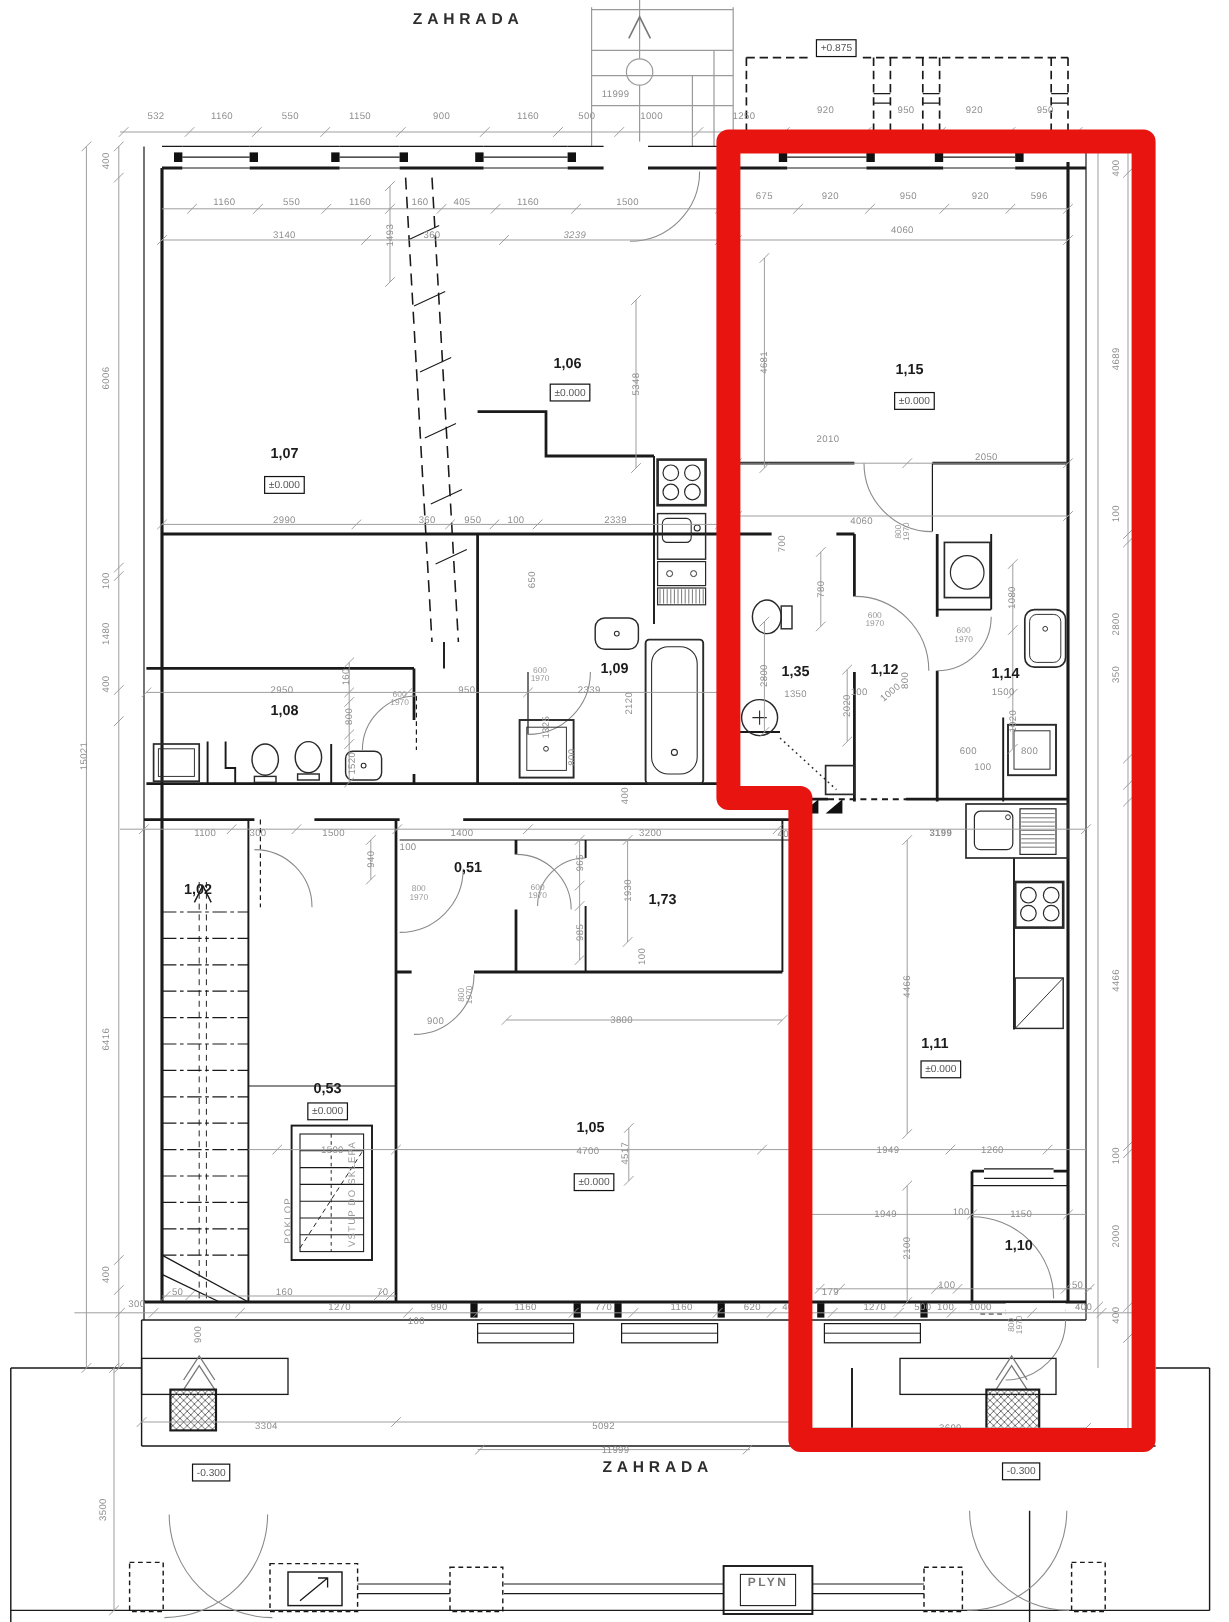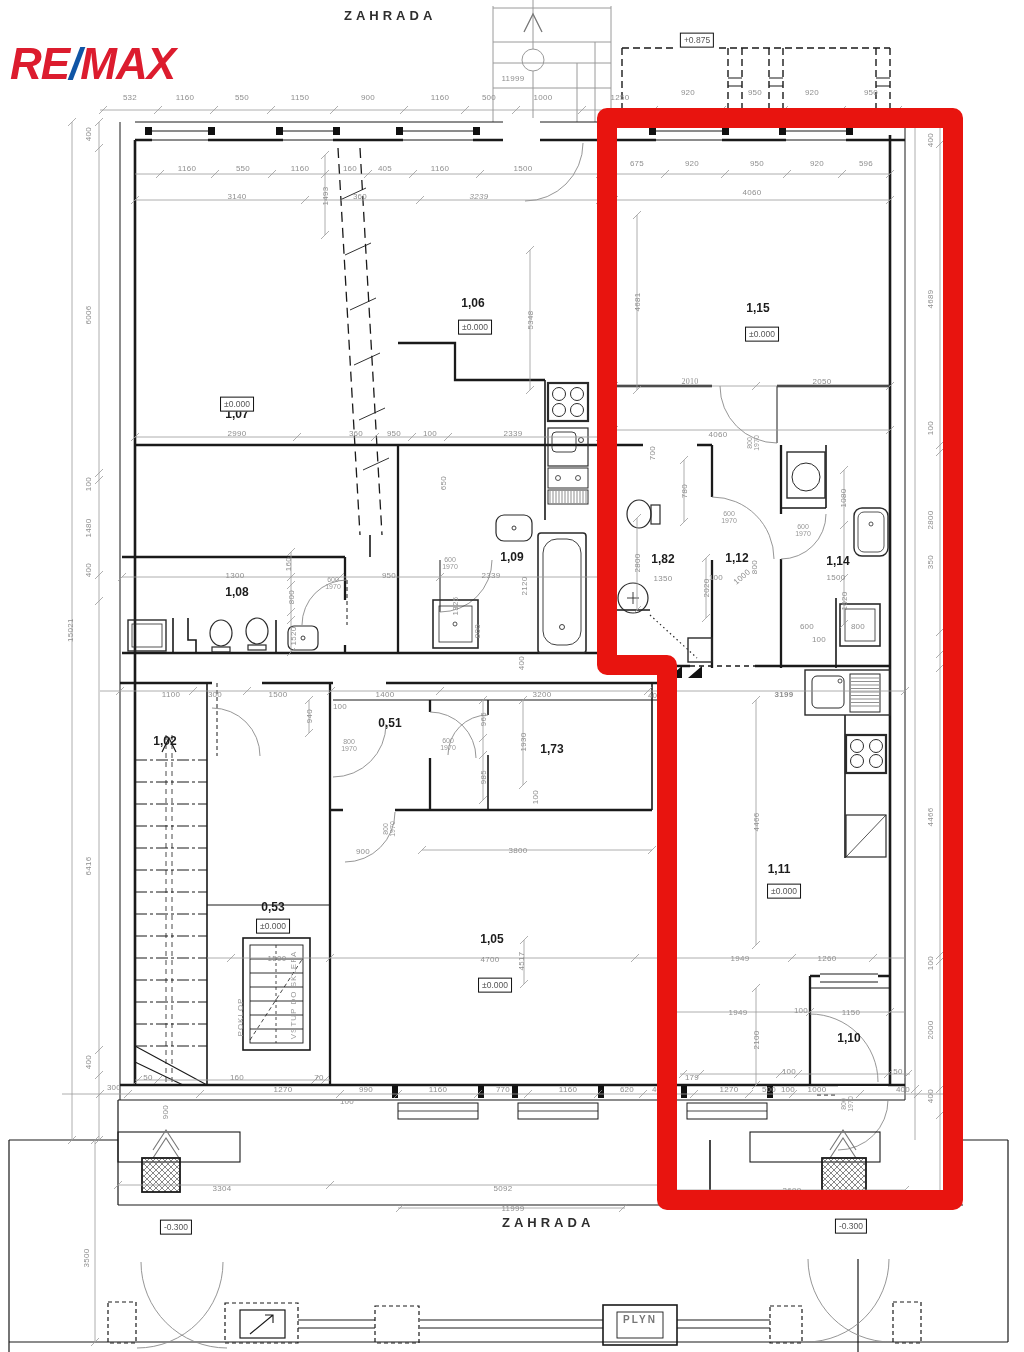--- a/index.html
+++ b/index.html
@@ -274,33 +274,32 @@
         <path d="M844,470 V624 M840,474 L848,466 M840,529 L848,521 M840,582 L848,574 M840,628 L848,620"></path>
         <path d="M684,460 V522 M680,464 L688,456 M680,526 L688,518"></path>
         <path d="M706,558 V618 M702,562 L710,554 M702,622 L710,614"></path>
         <path d="M637,518 V610 M633,522 L641,514 M633,614 L641,606"></path>
         <path d="M309,700 V733 M305,704 L313,696 M305,737 L313,729"></path>
         <path d="M524,940 V984 M520,944 L528,936 M520,988 L528,980"></path>
       </g>
 </svg>
 
 <div id="ann">
-  <div class="logo"><span id="logo-re" style="color: rgb(220, 28, 46);">RE</span><span id="logo-slash" style="color: rgb(16, 85, 165);">/</span><span id="logo-max" style="color: rgb(220, 28, 46);">MAX</span></div>
   <div class="garden garden-top">ZAHRADA</div>
   <div class="garden garden-bottom">ZAHRADA</div>
   <div class="plyn">PLYN</div>
-<div class="ann room" style="left: 237px; top: 378px; transform: translate(-50%, -50%); margin-top: 36px;">1,07</div>
+<div class="ann room" style="left: 237px; top: 378px; transform: translate(-50%, -50%);">1,07</div>
       <div class="ann level" style="left: 237px; top: 404px; transform: translate(-50%, -50%);">±0.000</div>
       <div class="ann room" style="left: 473px; top: 303px; transform: translate(-50%, -50%);">1,06</div>
       <div class="ann level" style="left: 475px; top: 327px; transform: translate(-50%, -50%);">±0.000</div>
       <div class="ann room" style="left: 758px; top: 308px; transform: translate(-50%, -50%);">1,15</div>
       <div class="ann level" style="left: 762px; top: 334px; transform: translate(-50%, -50%);">±0.000</div>
       <div class="ann room" style="left: 237px; top: 592px; transform: translate(-50%, -50%);">1,08</div>
       <div class="ann room" style="left: 512px; top: 557px; transform: translate(-50%, -50%);">1,09</div>
-      <div class="ann room" style="left: 663px; top: 559px; transform: translate(-50%, -50%);">1,82</div>
+      <div class="ann room" style="left: 663px; top: 559px; transform: translate(-50%, -50%);">1,35</div>
       <div class="ann room" style="left: 737px; top: 558px; transform: translate(-50%, -50%);">1,12</div>
       <div class="ann room" style="left: 838px; top: 561px; transform: translate(-50%, -50%);">1,14</div>
       <div class="ann room" style="left: 779px; top: 869px; transform: translate(-50%, -50%);">1,11</div>
       <div class="ann level" style="left: 784px; top: 891px; transform: translate(-50%, -50%);">±0.000</div>
       <div class="ann room" style="left: 849px; top: 1038px; transform: translate(-50%, -50%);">1,10</div>
       <div class="ann room" style="left: 492px; top: 939px; transform: translate(-50%, -50%);">1,05</div>
       <div class="ann level" style="left: 495px; top: 985px; transform: translate(-50%, -50%);">±0.000</div>
       <div class="ann room" style="left: 273px; top: 907px; transform: translate(-50%, -50%);">0,53</div>
       <div class="ann level" style="left: 273px; top: 926px; transform: translate(-50%, -50%);">±0.000</div>
       <div class="ann room" style="left: 165px; top: 741px; transform: translate(-50%, -50%);">1,02</div>
@@ -335,33 +334,33 @@
       <div class="ann dim" style="left: 757px; top: 163px; transform: translate(-50%, -50%);">950</div>
       <div class="ann dim" style="left: 817px; top: 163px; transform: translate(-50%, -50%);">920</div>
       <div class="ann dim" style="left: 866px; top: 163px; transform: translate(-50%, -50%);">596</div>
       <div class="ann dim" style="left: 237px; top: 196px; transform: translate(-50%, -50%);">3140</div>
       <div class="ann dim" style="left: 360px; top: 196px; transform: translate(-50%, -50%);">360</div>
       <div class="ann dim" style="left: 479px; top: 196px; transform: translate(-50%, -50%); font-style: italic;">3239</div>
       <div class="ann dim" style="left: 752px; top: 192px; transform: translate(-50%, -50%);">4060</div>
       <div class="ann dim" style="left: 325px; top: 196px; transform: translate(-50%, -50%) rotate(-90deg);">1493</div>
       <div class="ann dim" style="left: 530px; top: 320px; transform: translate(-50%, -50%) rotate(-90deg);">5348</div>
       <div class="ann dim" style="left: 637px; top: 302px; transform: translate(-50%, -50%) rotate(-90deg);">4681</div>
-      <div class="ann dim" style="left: 690px; top: 381px; transform: translate(-50%, -50%); font-family: Liberation Serif, serif;">2010</div>
+      <div class="ann dim" style="left: 690px; top: 366px; transform: translate(-50%, -50%);">2010</div>
       <div class="ann dim" style="left: 822px; top: 381px; transform: translate(-50%, -50%);">2050</div>
       <div class="ann dim" style="left: 718px; top: 434px; transform: translate(-50%, -50%);">4060</div>
       <div class="ann door" style="left: 753px; top: 443px; transform: translate(-50%, -50%) rotate(-90deg);">
         <div>800</div>
         <div>1970</div>
       </div>
       <div class="ann dim" style="left: 237px; top: 433px; transform: translate(-50%, -50%);">2990</div>
       <div class="ann dim" style="left: 356px; top: 433px; transform: translate(-50%, -50%);">360</div>
       <div class="ann dim" style="left: 394px; top: 433px; transform: translate(-50%, -50%);">950</div>
       <div class="ann dim" style="left: 430px; top: 433px; transform: translate(-50%, -50%);">100</div>
       <div class="ann dim" style="left: 513px; top: 433px; transform: translate(-50%, -50%);">2339</div>
-      <div class="ann dim" style="left: 235px; top: 575px; transform: translate(-50%, -50%);">1300</div>
+      <div class="ann dim" style="left: 235px; top: 575px; transform: translate(-50%, -50%);">2950</div>
       <div class="ann dim" style="left: 389px; top: 575px; transform: translate(-50%, -50%);">950</div>
       <div class="ann dim" style="left: 491px; top: 575px; transform: translate(-50%, -50%);">2339</div>
       <div class="ann dim" style="left: 288px; top: 564px; transform: translate(-50%, -50%) rotate(-90deg);">160</div>
       <div class="ann dim" style="left: 291px; top: 597px; transform: translate(-50%, -50%) rotate(-90deg);">800</div>
       <div class="ann dim" style="left: 293px; top: 636px; transform: translate(-50%, -50%) rotate(-90deg);">1520</div>
       <div class="ann door" style="left: 333px; top: 583px; transform: translate(-50%, -50%);">
         <div>600</div>
         <div>1970</div>
       </div>
       <div class="ann dim" style="left: 443px; top: 483px; transform: translate(-50%, -50%) rotate(-90deg);">650</div>

